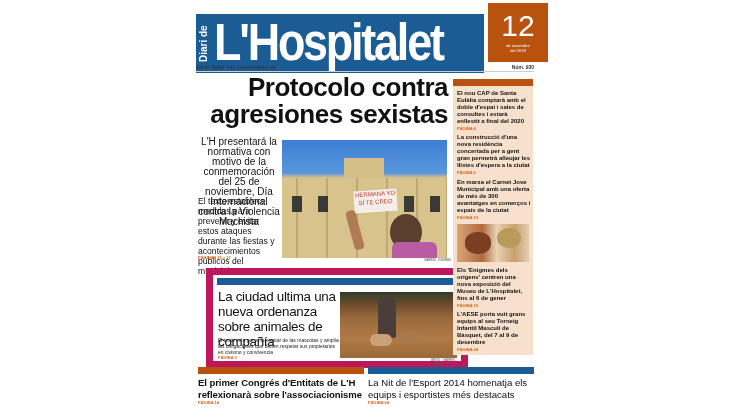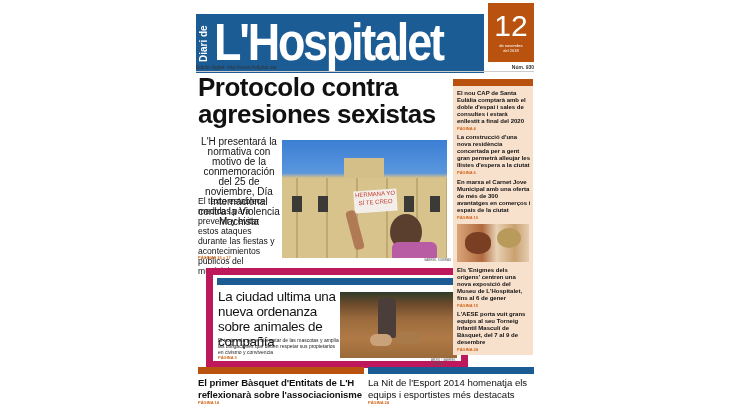--- a/index.html
+++ b/index.html
@@ -1,26 +1,26 @@
 <!DOCTYPE html>
 <html><head>
 <meta charset="utf-8">
 <style>
   html, body { margin:0; padding:0; }
   body { width:730px; height:410px; background:#ffffff; overflow:hidden; position:relative; font-family:"Liberation Sans", sans-serif; color:#111; }
   .page { position:absolute; left:196px; top:0; width:338px; height:410px; background:#fff; }
   .masthead { position:absolute; left:0; top:3px; width:288px; height:59px; background:#1c5c95;margin-top:11px; }
   .mast-diari { position:absolute; left:2px; top:6px; width:14px; height:48px; color:#fff; font-weight:bold; font-size:10px; writing-mode:vertical-rl; transform:rotate(180deg); text-align:center; letter-spacing:0px; }
   .mast-title { position:absolute; left:18px; top:-1px; color:#fff; font-weight:bold; font-size:51px; letter-spacing:-2.5px; line-height:60px; transform:scaleX(0.88); transform-origin:left center; white-space:nowrap; }
-  .datebox { position:absolute; left:292px; top:3px; width:46px; height:59px; background:#b9520f; color:#fff; text-align:center; }
+  .datebox { position:absolute; left:292px; top:3px; width:60px; height:59px; background:#b9520f; color:#fff; text-align:center; }
   .date-day { font-size:30px; line-height:34px; margin-top:6px; font-weight:normal; }
   .date-month { font-size:4px; line-height:5px; }
   .subline { position:absolute; left:0; top:64px; width:338px; height:7px; font-size:5px; color:#333; border-bottom:1px solid #ccc; }
   .subline .num { position:absolute; right:0; top:0; font-weight:bold; }
-  .headline { position:absolute; left:2px; top:74px; width:250px; font-weight:bold; font-size:26px; line-height:27px; letter-spacing:-0.5px; color:#111; }
+  .headline { position:absolute; left:2px; top:74px; width:250px; font-weight:bold; font-size:26px; line-height:27px; letter-spacing:-0.5px; color:#111;text-align:right; }
   .lead1 { position:absolute; left:2px; top:137px; width:82px; font-size:10px; line-height:10px; color:#111;text-align:center; }
   .lead2 { position:absolute; left:2px; top:196px; width:82px; font-size:8.6px; line-height:10px; color:#111; }
   .pref { font-size:4px; font-weight:bold; color:#d06418; }
   .pref-main { position:absolute; left:2px; top:255px; }
   .photo1 { position:absolute; left:86px; top:140px; width:165px; height:118px; overflow:hidden; background:linear-gradient(180deg,#3b7fd4 0%,#5a96dd 28%,#d6c08c 32%,#c9b07a 60%,#b19860 80%,#6a5a46 100%); }
   .p1-building { position:absolute; left:0; top:38px; width:165px; height:80px; background:repeating-linear-gradient(90deg,#d8c38d 0 14px,#bfa872 14px 16px,#d8c38d 16px 30px); }
   .p1-win { position:absolute; width:10px; height:16px; background:#3c3a36; }
   .p1-tower { position:absolute; left:62px; top:18px; width:40px; height:24px; background:#d4bf88; }
   .p1-sign { position:absolute; left:72px; top:50px; width:43px; height:22px; background:#f4eeea; color:#c0392b; font-size:6px; line-height:8px; text-align:center; transform:rotate(-4deg); }
   .p1-arm { position:absolute; left:68px; top:70px; width:10px; height:40px; background:#b07a55; transform:rotate(-15deg); border-radius:4px; }
@@ -129,21 +129,21 @@
       <div class="pref">PÀGINA 15</div>
     </div>
     <div class="side-item" style="top:232px;">
       <div>L'AESE porta vuit grans equips al seu Torneig Infantil Masculí de Bàsquet, del 7 al 9 de desembre</div>
       <div class="pref">PÀGINA 24</div>
     </div>
   </div>
 
   <div class="bottom-left">
     <div class="bar-or"></div>
-    <div class="bt-title-b">El primer Bàsquet d'Entitats de L'H reflexionarà sobre l'associacionisme</div>
+    <div class="bt-title-b">El primer Congrés d'Entitats de L'H reflexionarà sobre l'associacionisme</div>
     <div class="pref">PÀGINA 14</div>
   </div>
 
   <div class="bottom-right">
     <div class="bar-bl"></div>
     <div class="bt-title-n">La Nit de l'Esport 2014 homenatja els equips i esportistes més destacats</div>
     <div class="pref">PÀGINA 24</div>
   </div>
 
 </div>

